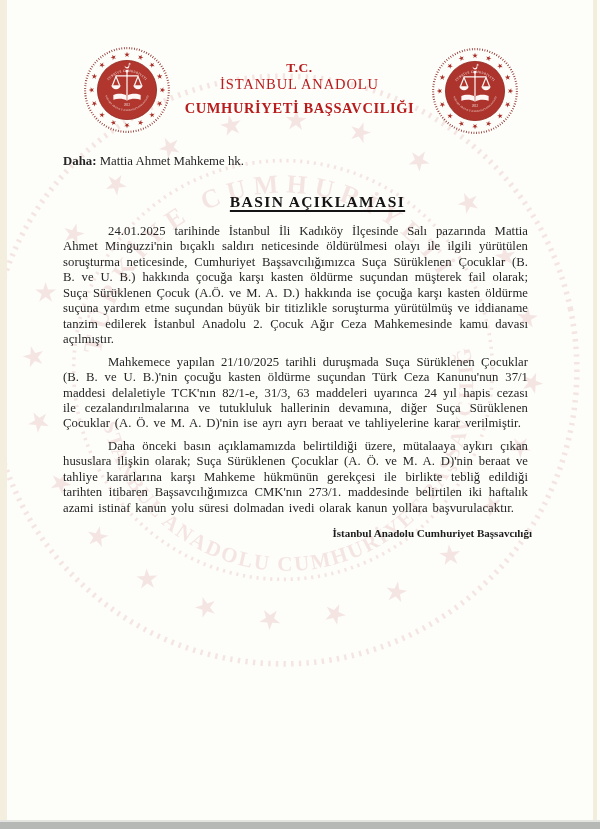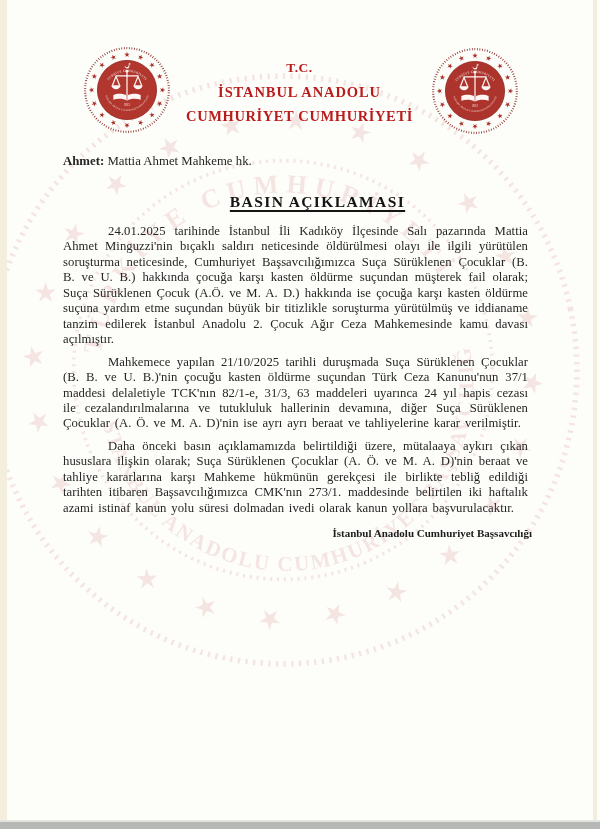--- a/index.html
+++ b/index.html
@@ -23,21 +23,21 @@
   .content{position:relative;z-index:1;padding:0 64px 0 63px;color:#262626;}
 
   
   .header{position:relative;height:140px;}
   .emblem{position:absolute;width:88px;height:88px;filter:blur(.3px);}
   .emblem-left{left:20px;top:46px;}
   .emblem-right{left:368px;top:47px;}
   .emblem text{font-family:"Liberation Serif",serif;}
   .title-block{text-align:center;padding-top:60px;color:#b91c1c;}
   .h-tc{font-size:13.5px;font-weight:bold;letter-spacing:.5px;}
-  .h-l1{font-size:14.5px;font-weight:bold;letter-spacing:.9px;margin-top:8px;}
+  .h-l1{font-size:14.5px;font-weight:normal;letter-spacing:.9px;}
   .h-l2{font-size:14.5px;font-weight:bold;letter-spacing:.6px;margin-top:7px;}
 
   .subject{margin-top:14px;font-size:12.8px;}
   .subject .lbl{font-weight:bold;}
 
   .doc-title{margin-top:24px;text-align:center;}
   .doc-title span{
     font-size:15.5px;font-weight:bold;letter-spacing:1.4px;color:#141414;
     text-decoration:underline;text-underline-offset:3px;text-decoration-thickness:1.5px;margin-left:36px;
   }
@@ -213,26 +213,26 @@
         <g>
           <path d="M50,56.5 C46,53.8 39,53.6 34.5,55.6 L34.5,61.2 C39,59.4 46,59.6 50,62.2 C54,59.6 61,59.4 65.5,61.2 L65.5,55.6 C61,53.6 54,53.8 50,56.5 Z" fill="#fdf6f4"></path>
           <path d="M50,56.5 V62.2" stroke="#ad342c" stroke-width="0.7"></path>
         </g>
         <text x="50" y="67.8" font-size="3.4" text-anchor="middle" fill="#f8ece9">2012</text>
       </svg>
 
       <div class="title-block">
         <div class="h-tc">T.C.</div>
         <div class="h-l1">İSTANBUL ANADOLU</div>
-        <div class="h-l2">CUMHURİYET CUMHURİYETİ</div>
+        <div class="h-l2">CUMHURİYETİ BAŞSAVCILIĞI</div>
       </div>
     </div>
 
     <div class="subject">
-      <span class="lbl">Ahmet:</span>
+      <span class="lbl">Daha:</span>
       <span>Mattia Ahmet Mahkeme hk.</span>
     </div>
 
     <div class="doc-title">
       <span>BASIN AÇIKLAMASI</span>
     </div>
 
     <div class="body-text">
       <p class="para">24.01.2025 tarihinde İstanbul İli Kadıköy İlçesinde Salı pazarında Mattia Ahmet Minguzzi'nin bıçaklı saldırı neticesinde öldürülmesi olayı ile ilgili yürütülen soruşturma neticesinde, Cumhuriyet Başsavcılığımızca Suça Sürüklenen Çocuklar (B. B. ve U. B.) hakkında çocuğa karşı kasten öldürme suçundan müşterek fail olarak; Suça Sürüklenen Çocuk (A.Ö. ve M. A. D.) hakkında ise çocuğa karşı kasten öldürme suçuna yardım etme suçundan büyük bir titizlikle soruşturma yürütülmüş ve iddianame tanzim edilerek İstanbul Anadolu 2. Çocuk Ağır Ceza Mahkemesinde kamu davası açılmıştır.</p>
       <p class="para">Mahkemece yapılan 21/10/2025 tarihli duruşmada Suça Sürüklenen Çocuklar (B. B. ve U. B.)'nin çocuğu kasten öldürme suçundan Türk Ceza Kanunu'nun 37/1 maddesi delaletiyle TCK'nın 82/1-e, 31/3, 63 maddeleri uyarınca 24 yıl hapis cezası ile cezalandırılmalarına ve tutukluluk hallerinin devamına, diğer Suça Sürüklenen Çocuklar (A. Ö. ve M. A. D)'nin ise ayrı ayrı beraat ve tahliyelerine karar verilmiştir.</p>

